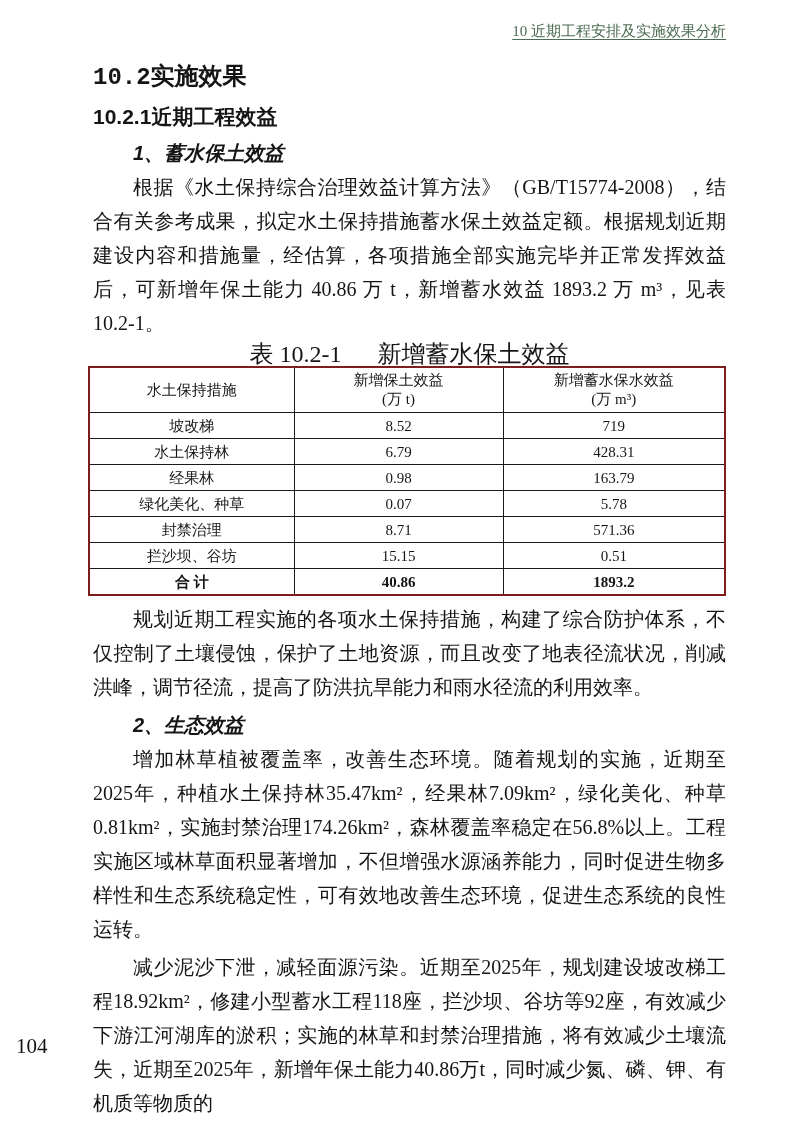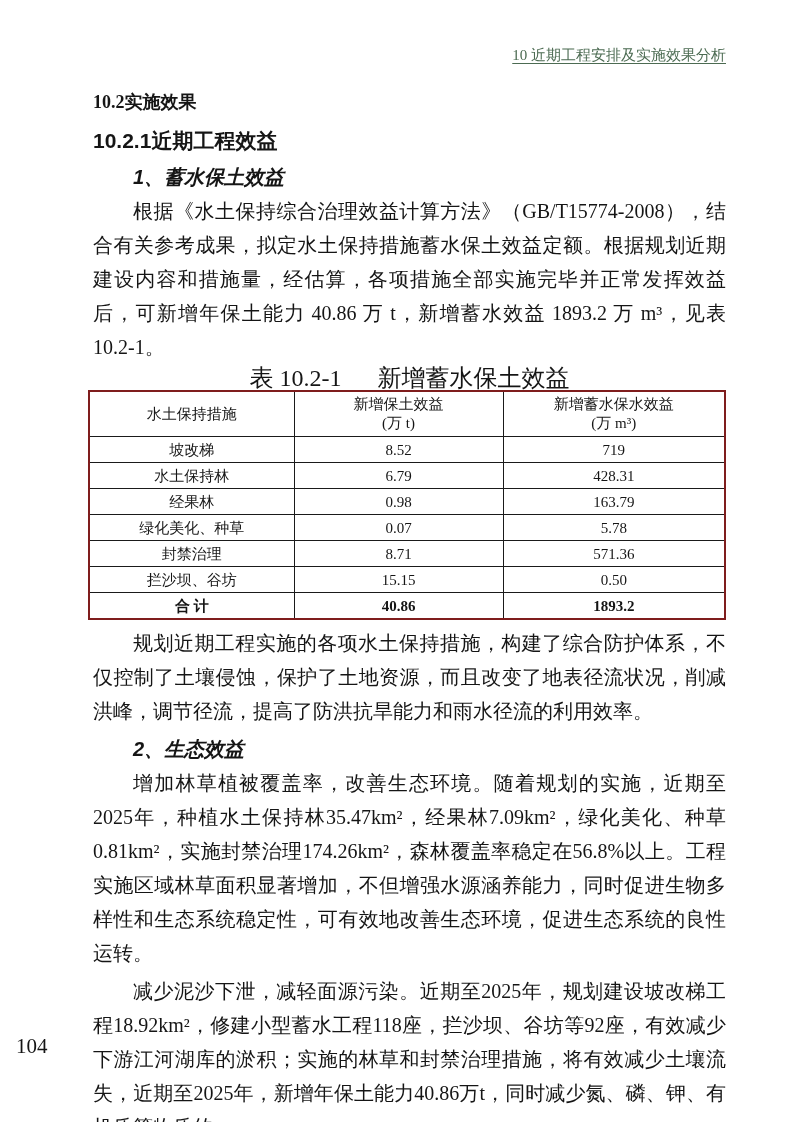--- a/index.html
+++ b/index.html
@@ -6,37 +6,37 @@
     margin: 0;
     padding: 0;
     background: #ffffff;
   }
   .page {
     position: relative;
     width: 793px;
     height: 1122px;
     background: #ffffff;
     box-sizing: border-box;
-    padding: 45px 67px 0 93px;
+    padding: 21px 67px 0 93px;
     font-family: "Liberation Serif", serif;
     color: #151515;
     overflow: hidden;
   }
   .running-header {
     text-align: right;
     font-size: 15px;
     line-height: 20px;
     text-decoration: underline;
     text-underline-offset: 3px;
   }
   .h1 {
     margin: 22px 0 0 0;
-    font-family: Liberation Serif, serif;
+    font-family: Liberation Mono, monospace;
     font-weight: bold;
-    font-size: 18px;
+    font-size: 24px;
     line-height: 30px;
   }
   .h2 {
     margin: 10px 0 0 0;
     font-family: "Liberation Sans", sans-serif;
     font-weight: bold;
     font-size: 21px;
     line-height: 27px;
   }
   .h3 {
@@ -160,21 +160,21 @@
         <td class="cell">5.78</td>
       </tr>
       <tr>
         <td class="cell">封禁治理</td>
         <td class="cell">8.71</td>
         <td class="cell">571.36</td>
       </tr>
       <tr>
         <td class="cell">拦沙坝、谷坊</td>
         <td class="cell">15.15</td>
-        <td class="cell">0.50</td>
+        <td class="cell">0.51</td>
       </tr>
       <tr class="total-row">
         <td class="cell">合  计</td>
         <td class="cell">40.86</td>
         <td class="cell">1893.2</td>
       </tr>
     </tbody>
   </table>
 
   <p class="body-para" style="margin-top:6px">规划近期工程实施的各项水土保持措施，构建了综合防护体系，不仅控制了土壤侵蚀，保护了土地资源，而且改变了地表径流状况，削减洪峰，调节径流，提高了防洪抗旱能力和雨水径流的利用效率。</p>

